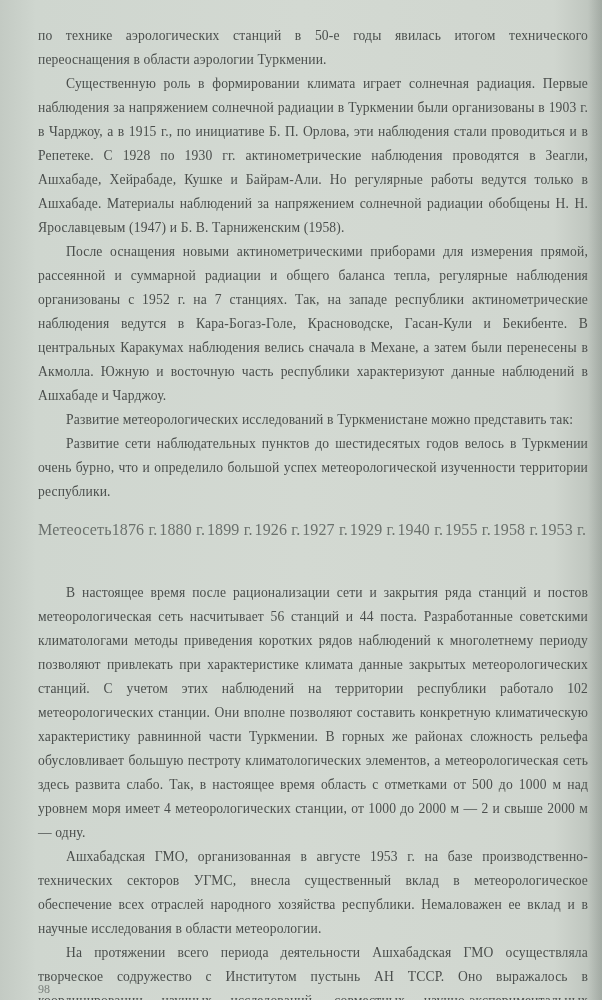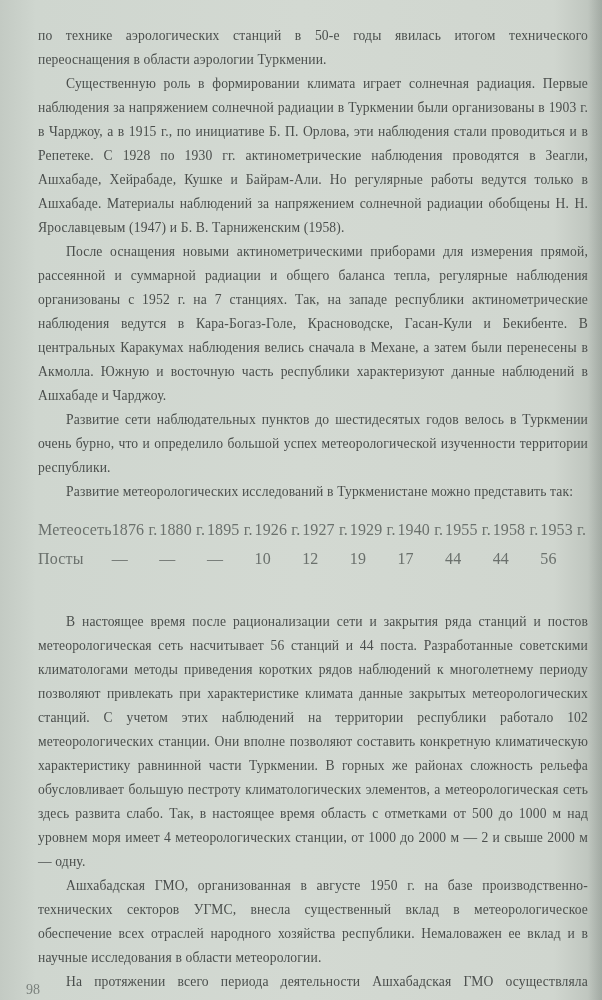--- a/index.html
+++ b/index.html
@@ -17,66 +17,53 @@
     }
     .page p { margin:0; text-indent:28px; }
     .page p.cont { text-indent:0; }
     table.stats {
       width:100%; border-collapse:collapse; margin:12px 0 36px 0;
       font-size:16px; color:#6a706c;
     }
     table.stats td { padding:2px 0 3px 0; text-align:left; white-space:nowrap; }
     table.stats td.rowlabel { text-align:left; width:68px; }
     .pagenum {
-      position:absolute; left:26px; top:982px; font-size:14px; color:#7a807c;
+      position:absolute; left:38px; top:982px; font-size:12px; color:#7a807c;
       filter: blur(0.6px);
     }
     .shade { position:absolute; right:0; top:0; width:14px; height:1000px;
       background: linear-gradient(90deg, rgba(0,0,0,0), rgba(60,70,65,0.18)); }
   </style>
 </head>
 <body>
 
 <div class="page">
   <p class="cont">по технике аэрологических станций в 50-е годы явилась итогом технического переоснащения в области аэрологии Туркмении.</p>
   <p>Существенную роль в формировании климата играет солнечная радиация. Первые наблюдения за напряжением солнечной радиации в Туркмении были организованы в 1903 г. в Чарджоу, а в 1915 г., по инициативе Б. П. Орлова, эти наблюдения стали проводиться и в Репетеке. С 1928 по 1930 гг. актинометрические наблюдения проводятся в Зеагли, Ашхабаде, Хейрабаде, Кушке и Байрам-Али. Но регулярные работы ведутся только в Ашхабаде. Материалы наблюдений за напряжением солнечной радиации обобщены Н. Н. Ярославцевым (1947) и Б. В. Тарниженским (1958).</p>
   <p>После оснащения новыми актинометрическими приборами для измерения прямой, рассеянной и суммарной радиации и общего баланса тепла, регулярные наблюдения организованы с 1952 г. на 7 станциях. Так, на западе республики актинометрические наблюдения ведутся в Кара-Богаз-Голе, Красноводске, Гасан-Кули и Бекибенте. В центральных Каракумах наблюдения велись сначала в Механе, а затем были перенесены в Акмолла. Южную и восточную часть республики характеризуют данные наблюдений в Ашхабаде и Чарджоу.</p>
+  <p>Развитие метеорологических исследований в Туркменистане можно представить так:</p>
   <p>Развитие сети наблюдательных пунктов до шестидесятых годов велось в Туркмении очень бурно, что и определило большой успех метеорологической изученности территории республики.</p>
-  <p>Развитие метеорологических исследований в Туркменистане можно представить так:</p>
 
   <table class="stats">
     <tbody>
         <tr>
       <td class="rowlabel">Метеосеть</td>
       <td>1876 г.</td>
       <td>1880 г.</td>
-      <td>1895 г.</td>
+      <td>1899 г.</td>
       <td>1926 г.</td>
       <td>1927 г.</td>
       <td>1929 г.</td>
       <td>1940 г.</td>
       <td>1955 г.</td>
       <td>1958 г.</td>
       <td>1953 г.</td>
     </tr>
-    <tr>
-      <td class="rowlabel">Посты</td>
-      <td>—</td>
-      <td>—</td>
-      <td>—</td>
-      <td>10</td>
-      <td>12</td>
-      <td>19</td>
-      <td>17</td>
-      <td>44</td>
-      <td>44</td>
-      <td>56</td>
-    </tr>
   </tbody>
     </table>
 
   <p>В настоящее время после рационализации сети и закрытия ряда станций и постов метеорологическая сеть насчитывает 56 станций и 44 поста. Разработанные советскими климатологами методы приведения коротких рядов наблюдений к многолетнему периоду позволяют привлекать при характеристике климата данные закрытых метеорологических станций. С учетом этих наблюдений на территории республики работало 102 метеорологических станции. Они вполне позволяют составить конкретную климатическую характеристику равнинной части Туркмении. В горных же районах сложность рельефа обусловливает большую пестроту климатологических элементов, а метеорологическая сеть здесь развита слабо. Так, в настоящее время область с отметками от 500 до 1000 м над уровнем моря имеет 4 метеорологических станции, от 1000 до 2000 м — 2 и свыше 2000 м — одну.</p>
-  <p>Ашхабадская ГМО, организованная в августе 1950 г. на базе производственно-технических секторов УГМС, внесла существенный вклад в метеорологическое обеспечение всех отраслей народного хозяйства республики. Немаловажен ее вклад и в научные исследования в области метеорологии.</p>
+  <p>Ашхабадская ГМО, организованная в августе 1953 г. на базе производственно-технических секторов УГМС, внесла существенный вклад в метеорологическое обеспечение всех отраслей народного хозяйства республики. Немаловажен ее вклад и в научные исследования в области метеорологии.</p>
   <p>На протяжении всего периода деятельности Ашхабадская ГМО осуществляла творческое содружество с Институтом пустынь АН ТССР. Оно выражалось в координировании научных исследований, совместных научно-экспериментальных наблюдениях на агрометеорологической станции Каррыкуль в Центральных Каракумах, а также в совместной издательской деятельности. Сборники работ Ашхабадской гидрометобсерватории (выпуски 4—9) были подготовлены к печати совместно и содержат работы по вопросам прикладной гидрометеорологии Туркменистана.</p>
 </div>
 
 <div class="pagenum">98</div>
 <div class="shade"></div>
 
 </body></html>

